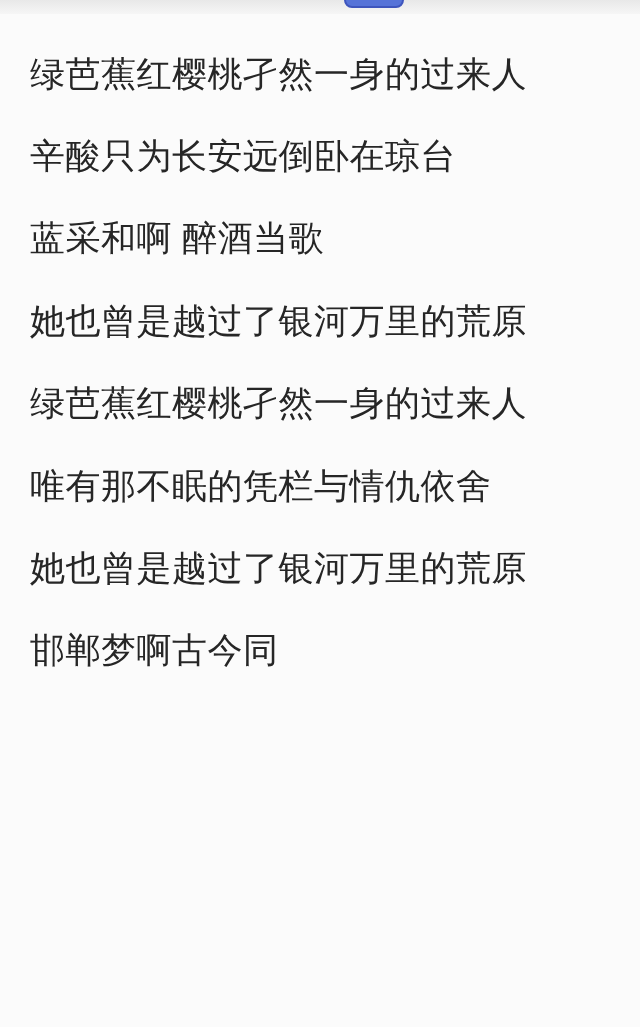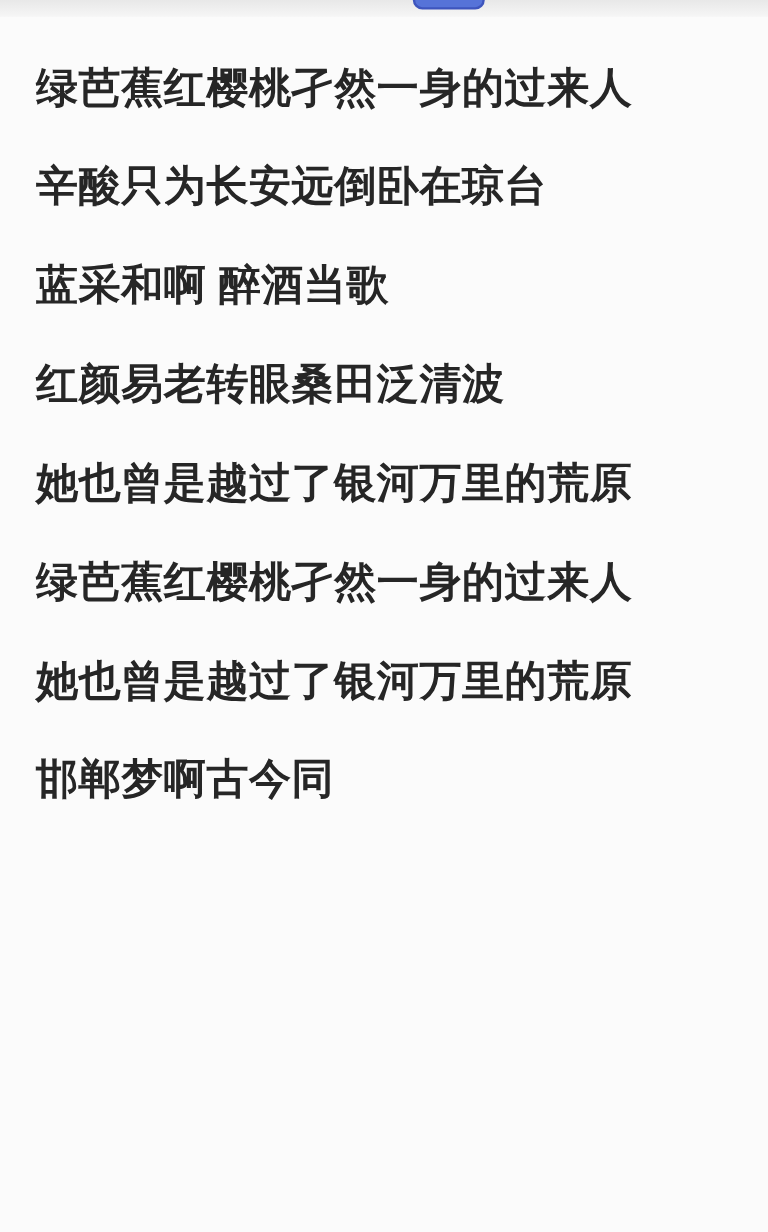--- a/index.html
+++ b/index.html
@@ -38,35 +38,35 @@
     position: absolute;
     top: 32px;
     left: 30px;
     right: 16px;
   }
   .lyric-line {
     height: 82.4px;
     display: flex;
     align-items: center;
     font-size: 35px;
-    font-weight: 700;
+    font-weight: 400;
     color: #262626;
     letter-spacing: 0.5px;
     white-space: pre;
     line-height: 1;
   }
 </style>
 </head>
 <body>
 
 <div class="top-band"></div>
 <div class="pill-button"></div>
 
 <div class="lyrics">
     <div class="lyric-line">绿芭蕉红樱桃孑然一身的过来人</div>
     <div class="lyric-line">辛酸只为长安远倒卧在琼台</div>
     <div class="lyric-line">蓝采和啊 醉酒当歌</div>
-    <div class="lyric-line">红颜易老转眼桑田泛清波</div>
     <div class="lyric-line">她也曾是越过了银河万里的荒原</div>
     <div class="lyric-line">绿芭蕉红樱桃孑然一身的过来人</div>
+    <div class="lyric-line">唯有那不眠的凭栏与情仇依舍</div>
     <div class="lyric-line">她也曾是越过了银河万里的荒原</div>
     <div class="lyric-line">邯郸梦啊古今同</div>
   </div>
 
 </body></html>

